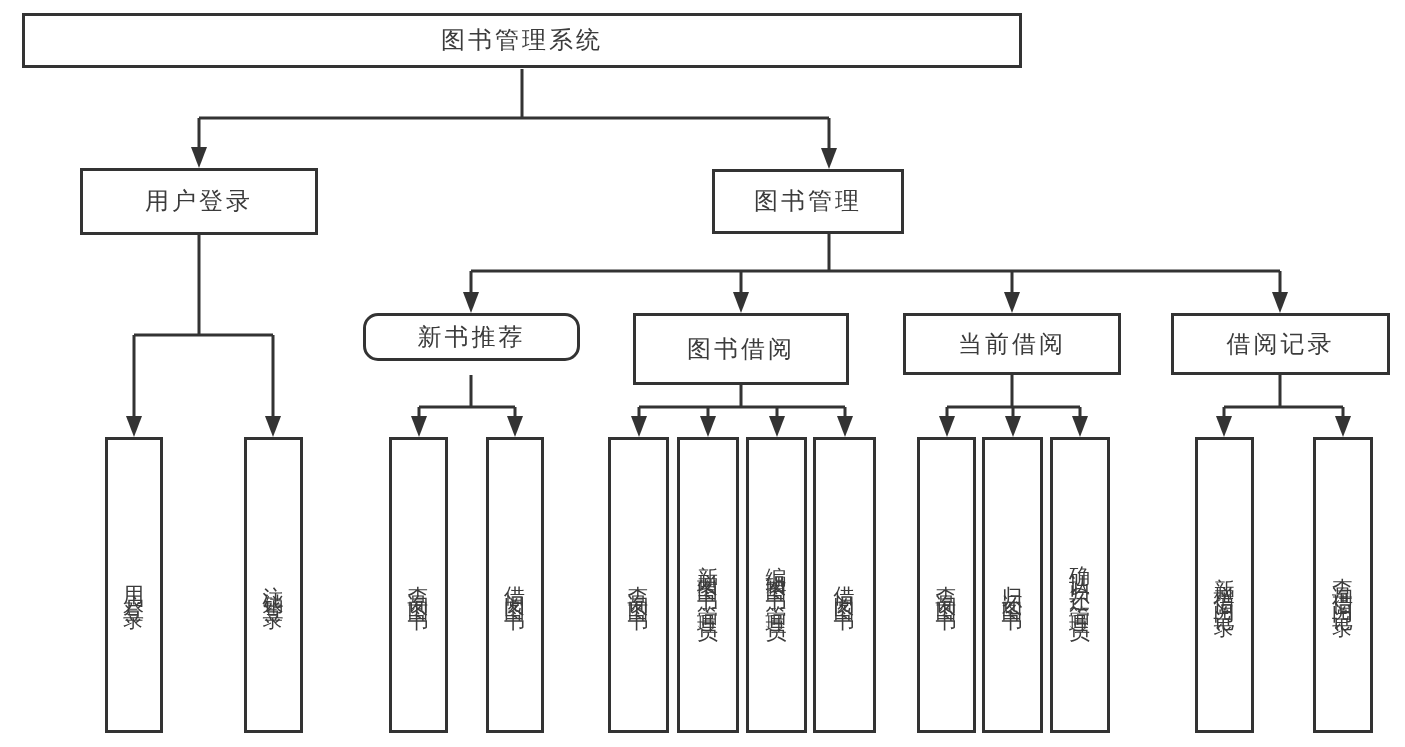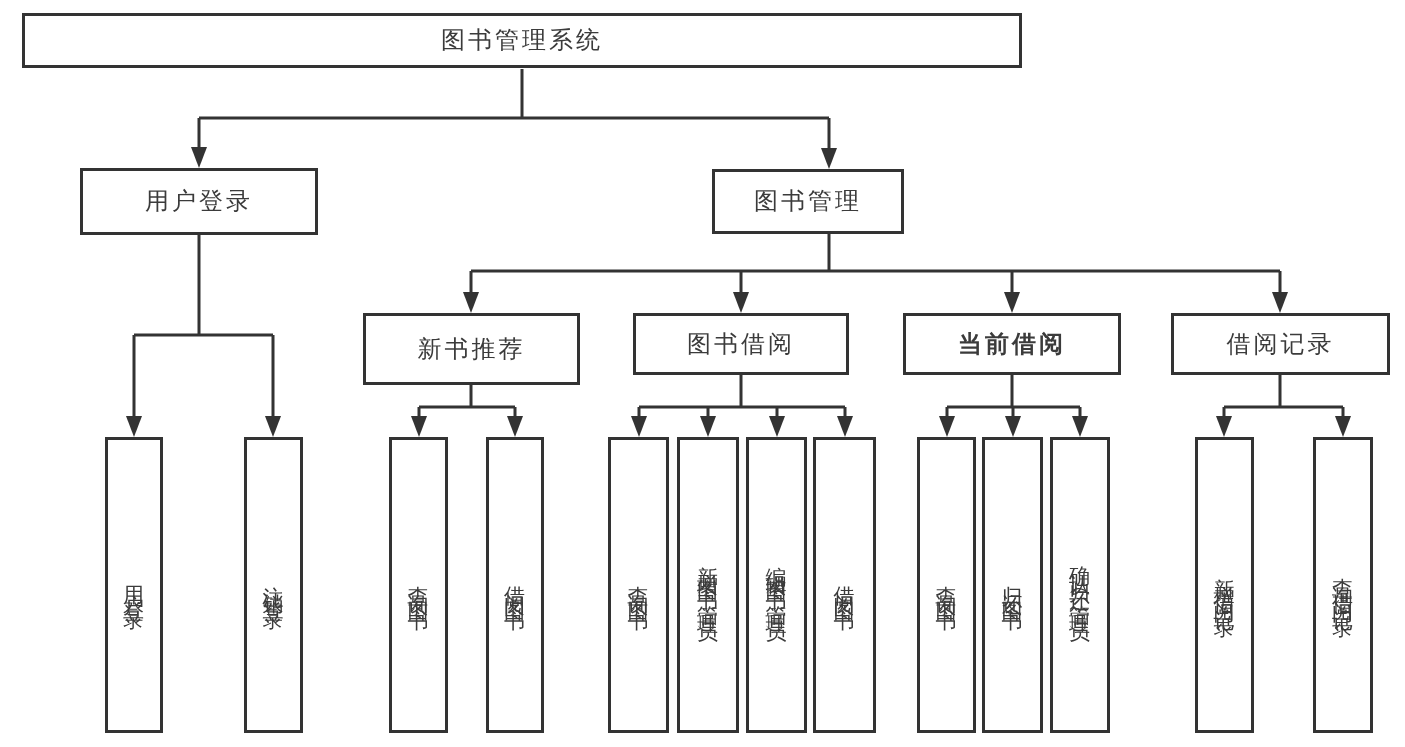--- a/index.html
+++ b/index.html
@@ -102,27 +102,27 @@
     <span>图书管理系统</span>
   </div>
 
   <div class="box h-box" style="left:80px; top:168px; width:238px; height:67px;">
     <span>用户登录</span>
   </div>
   <div class="box h-box" style="left:712px; top:169px; width:192px; height:65px;">
     <span>图书管理</span>
   </div>
 
-  <div class="box h-box" style="left:363px; top:313px; width:217px; height:72px;">
+  <div class="box h-box" style="left:363px; top:313px; width:217px; height:48px;border-radius:15px;">
     <span>新书推荐</span>
   </div>
-  <div class="box h-box" style="left:633px; top:313px; width:216px; height:62px;">
+  <div class="box h-box" style="left:633px; top:313px; width:216px; height:72px;">
     <span>图书借阅</span>
   </div>
-  <div class="box h-box" style="left:903px; top:313px; width:218px; height:62px;font-weight:bold;">
+  <div class="box h-box" style="left:903px; top:313px; width:218px; height:62px;">
     <span>当前借阅</span>
   </div>
   <div class="box h-box" style="left:1171px; top:313px; width:219px; height:62px;">
     <span>借阅记录</span>
   </div>
 
   <div class="box v-box" style="left:105px; top:437px; width:58px; height:296px;">
     <span>用户登录</span>
   </div>
   <div class="box v-box" style="left:244px; top:437px; width:59px; height:296px;">

